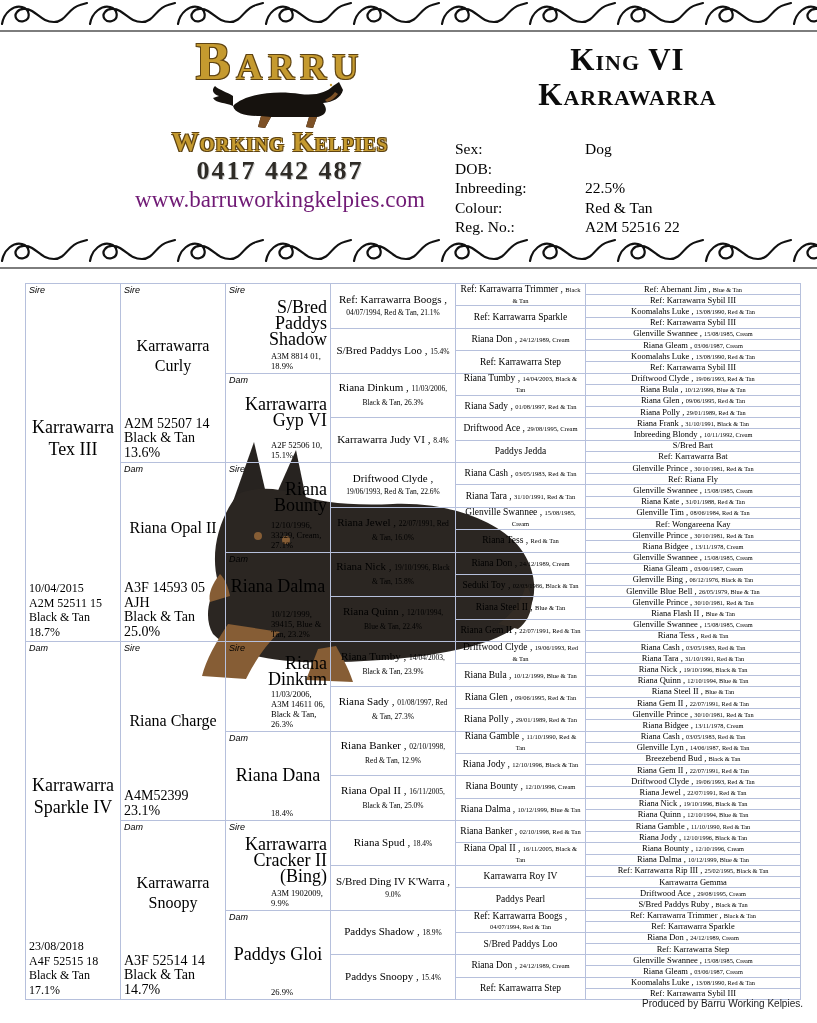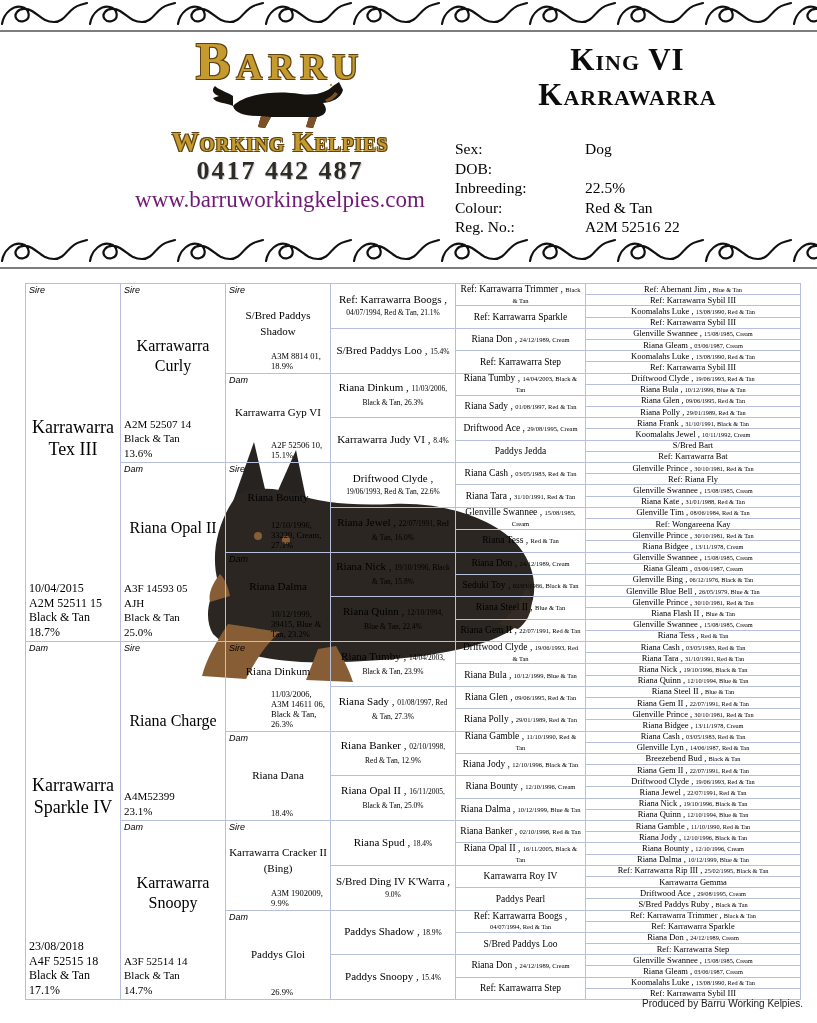--- a/index.html
+++ b/index.html
@@ -41,22 +41,22 @@
   .cell{border-right:1px solid #b6c0dc;border-bottom:1px solid #b6c0dc;box-sizing:border-box;
         overflow:hidden;position:relative;background:transparent;}
   .cell .rel{font-family:"Liberation Sans",sans-serif;font-style:italic;font-size:9px;line-height:10px;
              padding:1px 0 0 3px;text-align:left;}
   .big{display:flex;flex-direction:column;}
   .big .nm{flex:1;display:flex;align-items:center;justify-content:center;text-align:center;padding:0 3px;}
   .big .dlines{padding:0 0 2px 3px;text-align:left;}
   .c0 .nm{font-size:18px;line-height:22px;}
   .c0 .dlines{font-size:12px;line-height:14.5px;}
   .c1 .nm{font-size:16px;line-height:20px;}
-  .c1 .dlines{font-size:11px;line-height:14.5px;}
-  .c2 .nm{font-size:11px;line-height:16px;}
+  .c1 .dlines{font-size:14px;line-height:14.5px;}
+  .c2 .nm{font-size:18px;line-height:16px;text-align:right;}
   .c2 .dlines{font-size:8.5px;line-height:10px;padding-right:4px;margin-left:42px;}
   .mid{display:flex;align-items:center;justify-content:center;text-align:center;padding:0 4px;}
   .c3{font-size:11px;line-height:12px;}
   .c3 .det{font-size:7.5px;}
   .c4{font-size:9.5px;line-height:10px;}
   .c4 .det{font-size:6.5px;}
   .c5{font-size:8.5px;line-height:9px;white-space:nowrap;}
   .c5 .det{font-size:6.3px;}
   .det{color:#000;}
 
@@ -495,21 +495,21 @@
       <div class="cell c5 mid" style="grid-area: 11 / 6 / span 1;">
         <span><span class="name">Riana Glen</span><span class="sep"> , </span><span class="det">09/06/1995, Red &amp; Tan</span></span>
       </div>
       <div class="cell c5 mid" style="grid-area: 12 / 6 / span 1;">
         <span><span class="name">Riana Polly</span><span class="sep"> , </span><span class="det">29/01/1989, Red &amp; Tan</span></span>
       </div>
       <div class="cell c5 mid" style="grid-area: 13 / 6 / span 1;">
         <span><span class="name">Riana Frank</span><span class="sep"> , </span><span class="det">31/10/1991, Black &amp; Tan</span></span>
       </div>
       <div class="cell c5 mid" style="grid-area: 14 / 6 / span 1;">
-        <span><span class="name">Koomalahs Jewel</span><span class="sep"> , </span><span class="det">10/11/1992, Cream</span></span>
+        <span><span class="name">Inbreeding Blondy</span><span class="sep"> , </span><span class="det">10/11/1992, Cream</span></span>
       </div>
       <div class="cell c5 mid" style="grid-area: 15 / 6 / span 1;">
         <span><span class="name">S/Bred Bart</span></span>
       </div>
       <div class="cell c5 mid" style="grid-area: 16 / 6 / span 1;">
         <span><span class="name">Ref: Karrawarra Bat</span></span>
       </div>
       <div class="cell c5 mid" style="grid-area: 17 / 6 / span 1;">
         <span><span class="name">Glenville Prince</span><span class="sep"> , </span><span class="det">30/10/1981, Red &amp; Tan</span></span>
       </div>

